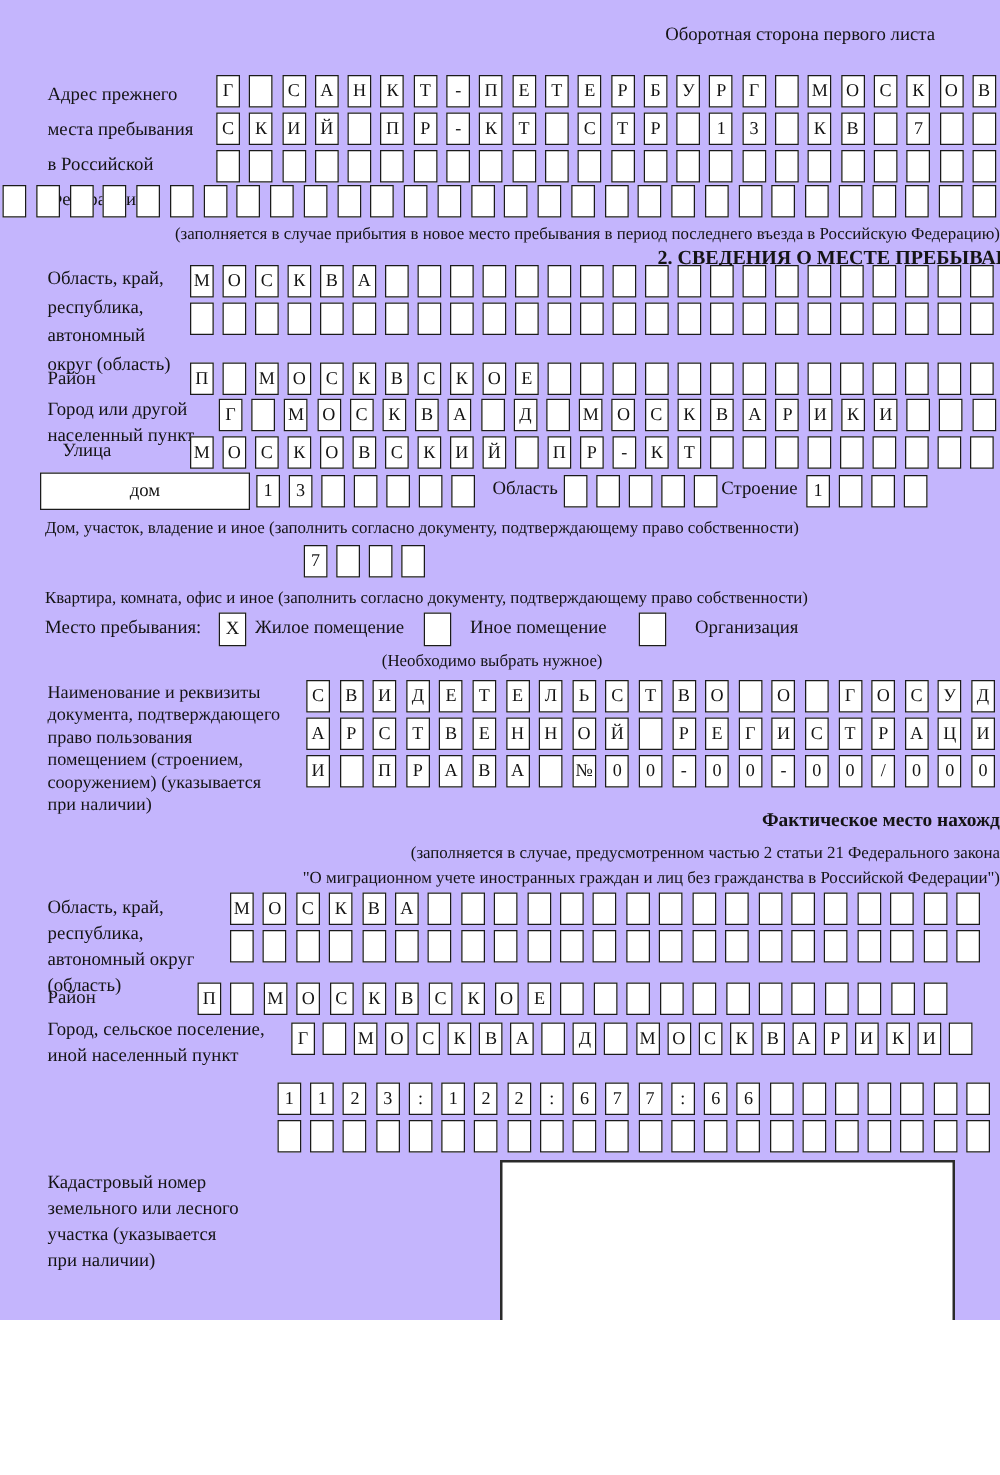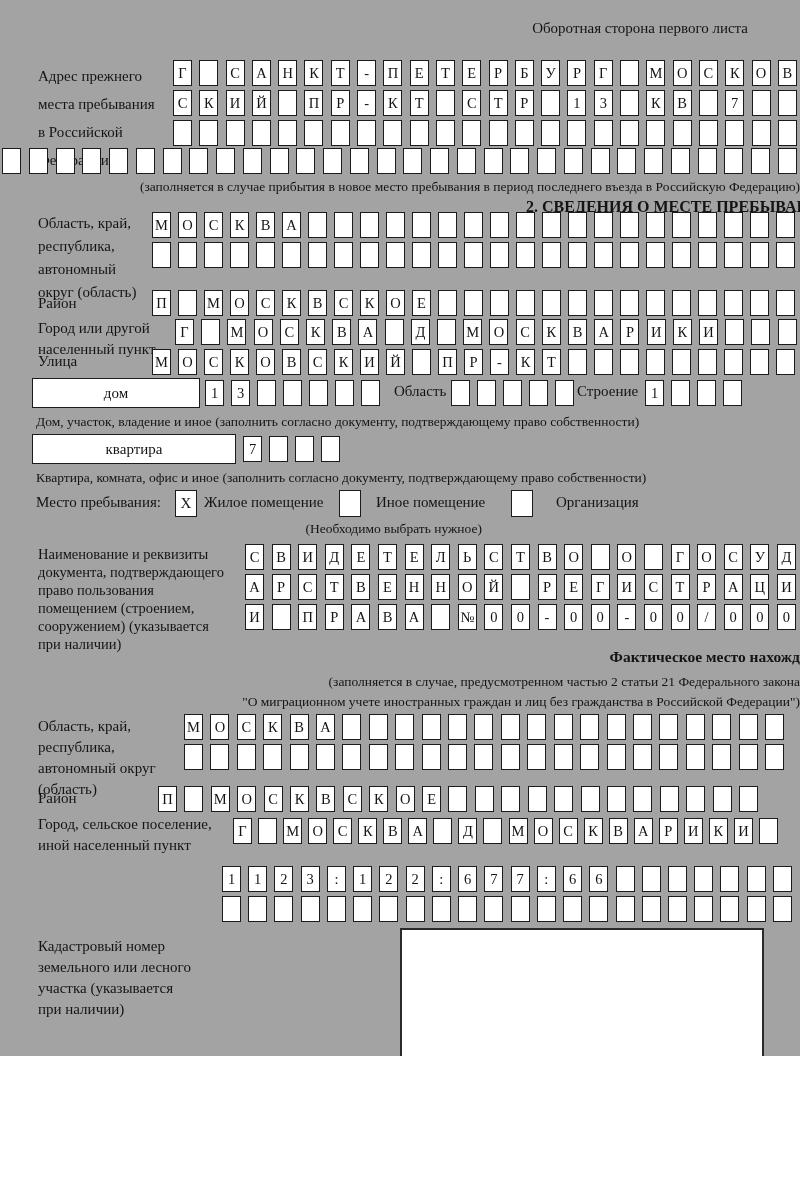--- a/index.html
+++ b/index.html
@@ -1,18 +1,18 @@
 <!DOCTYPE html>
 <html lang="ru"><head>
 <meta charset="utf-8">
 <style>
   * { margin:0; padding:0; box-sizing:border-box; }
   html,body { background:#fff; }
   body { font-family:"Liberation Serif","DejaVu Serif",serif; color:#141414; }
-  .page { position:relative; width:800px; height:1056px; background:#a3a3a3; overflow:hidden; margin:0 auto; }
+  .page { position:relative; width:800px; height:1056px; background:#c4b5fd; overflow:hidden; margin:0 auto; }
   .abs { position:absolute; }
   .label { font-size:15px; }
   .lines { white-space:pre-line; }
   .note { font-size:13.5px; }
   .center { text-align:right; }
   .bold { font-weight:bold;margin-left:33px; }
   .boxrow { position:absolute; display:flex; justify-content:space-between; height:26px; }
   .cell { width:19px; height:26px; border:1.7px solid #1b1b1b; display:flex; align-items:center;
           justify-content:center; font-size:14.5px; flex:none; background:#fff; }
   .cells-gap { position:absolute; display:flex; gap:7px; height:26px; }
@@ -257,21 +257,21 @@
       <span class="cell">А</span>
       <span class="cell">Р</span>
       <span class="cell">И</span>
       <span class="cell">К</span>
       <span class="cell">И</span>
       <span class="cell"></span>
       <span class="cell"></span>
       <span class="cell"></span>
     </div>
 
-  <div class="abs label" style="left:38px; top:353px;">Улица</div>
+  <div class="abs label" style="left:50px; top:353px;">Улица</div>
   <div class="boxrow" style="left:152px; top:349px; width:643px;">
       <span class="cell">М</span>
       <span class="cell">О</span>
       <span class="cell">С</span>
       <span class="cell">К</span>
       <span class="cell">О</span>
       <span class="cell">В</span>
       <span class="cell">С</span>
       <span class="cell">К</span>
       <span class="cell">И</span>
@@ -313,21 +313,20 @@
     </div>
   <div class="abs label" style="left:577px; top:383px;">Строение</div>
   <div class="cells-gap" style="left:645px; top:380px;">
       <span class="cell">1</span>
       <span class="cell"></span>
       <span class="cell"></span>
       <span class="cell"></span>
     </div>
   <div class="abs note" style="left:36px; top:414px;">Дом, участок, владение и иное (заполнить согласно документу, подтверждающему право собственности)</div>
 
-  <div class="widebox" style="left:32px; top:434px; width:204px;">квартира</div>
   <div class="cells-gap" style="left:243px; top:436px;">
       <span class="cell">7</span>
       <span class="cell"></span>
       <span class="cell"></span>
       <span class="cell"></span>
     </div>
   <div class="abs note" style="left:36px; top:470px;">Квартира, комната, офис и иное (заполнить согласно документу, подтверждающему право собственности)</div>
 
   <div class="abs label" style="left:36px; top:494px;">Место пребывания:</div>
   <div class="checkbox" style="left:175px; top:490px;">X</div>

